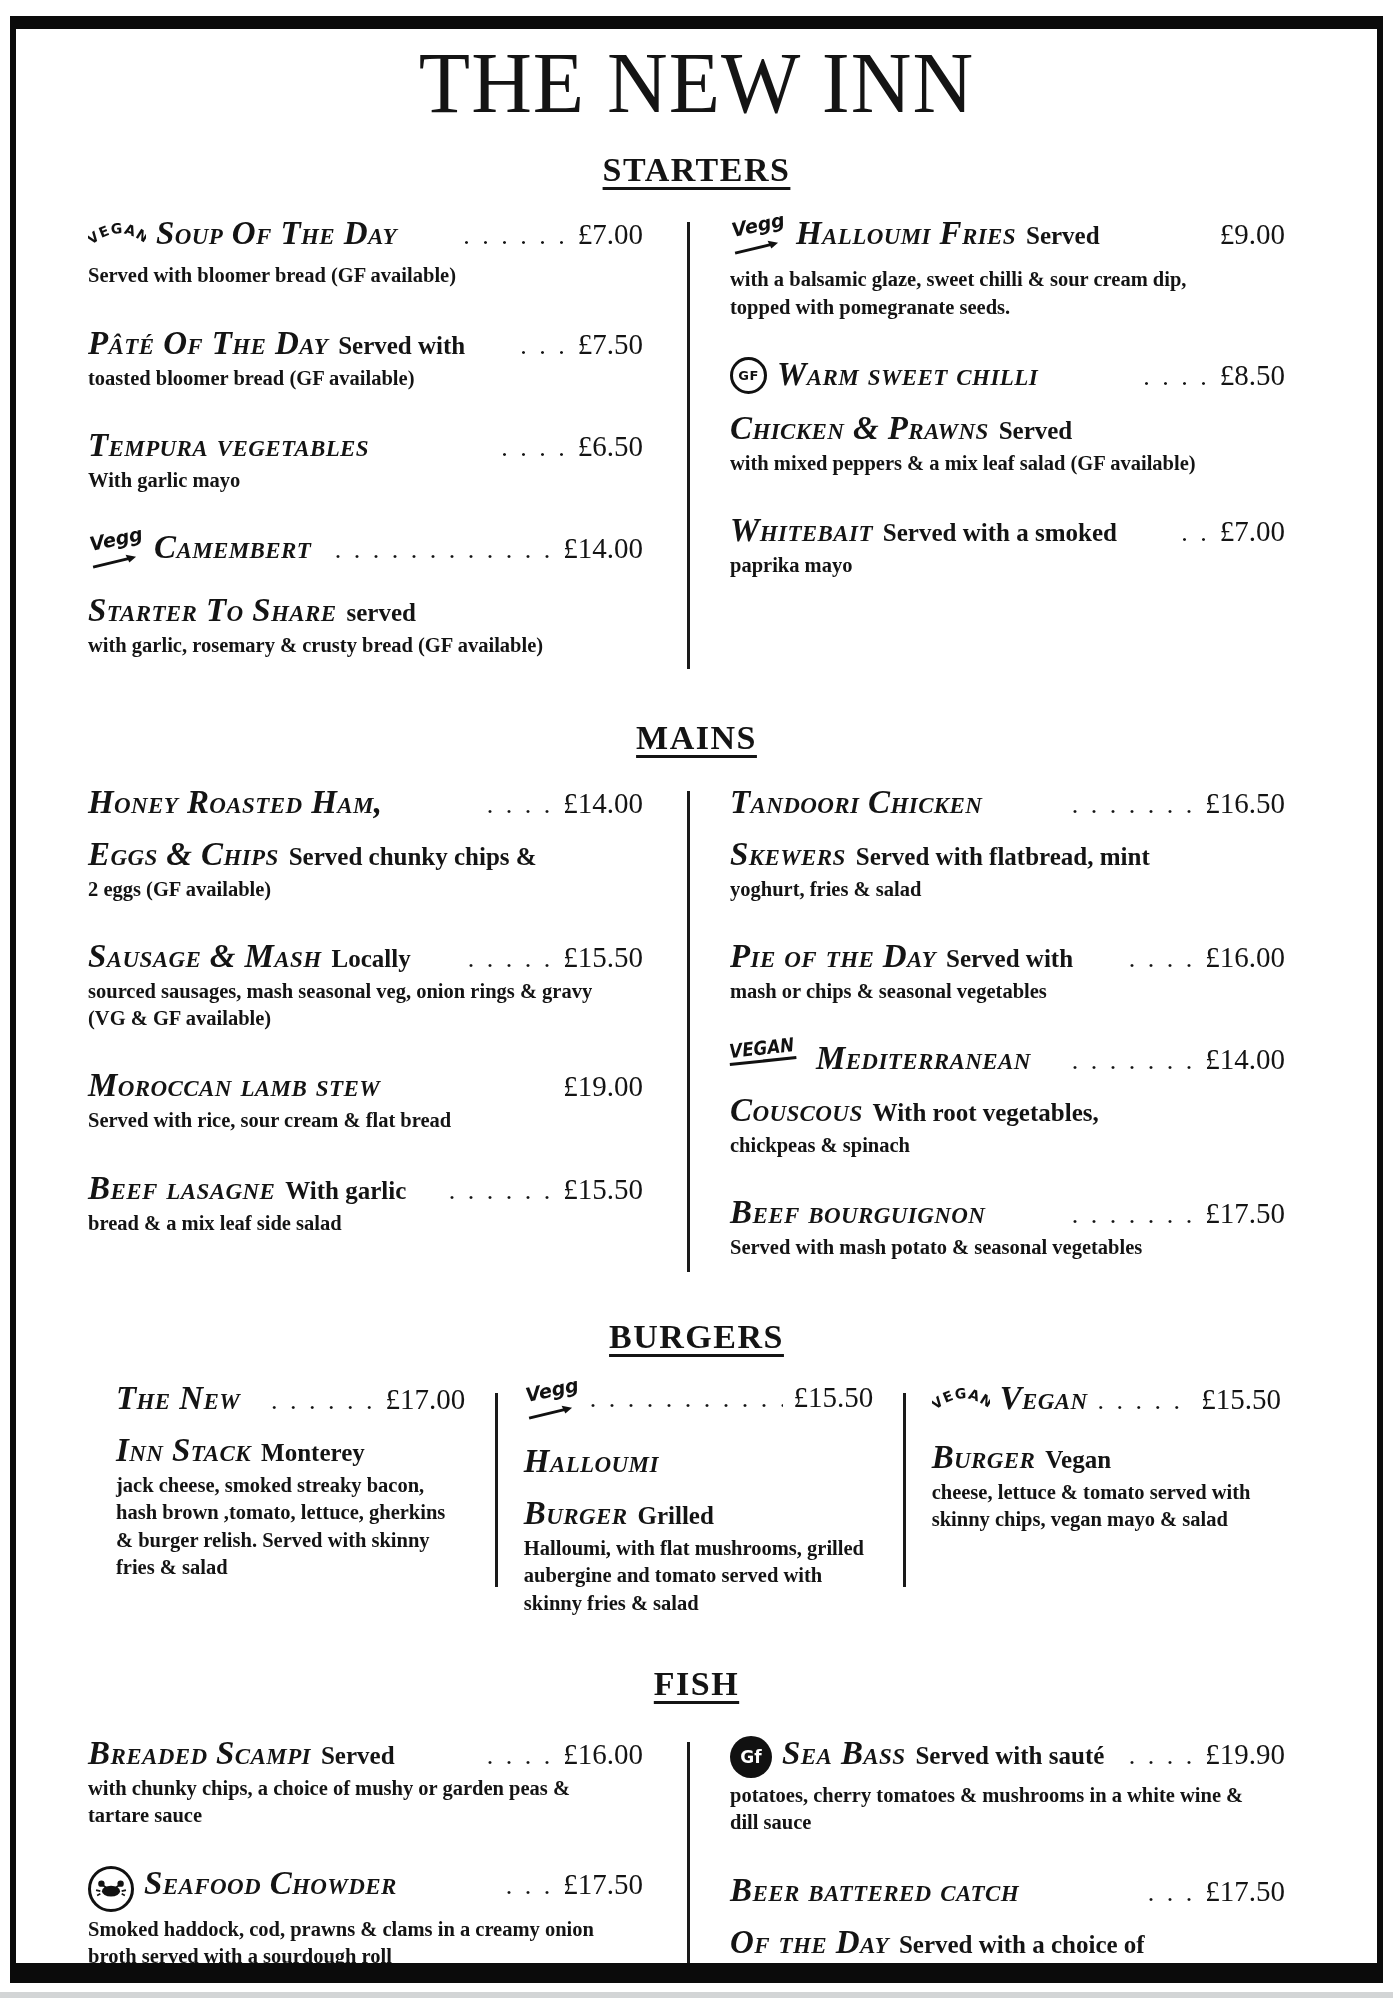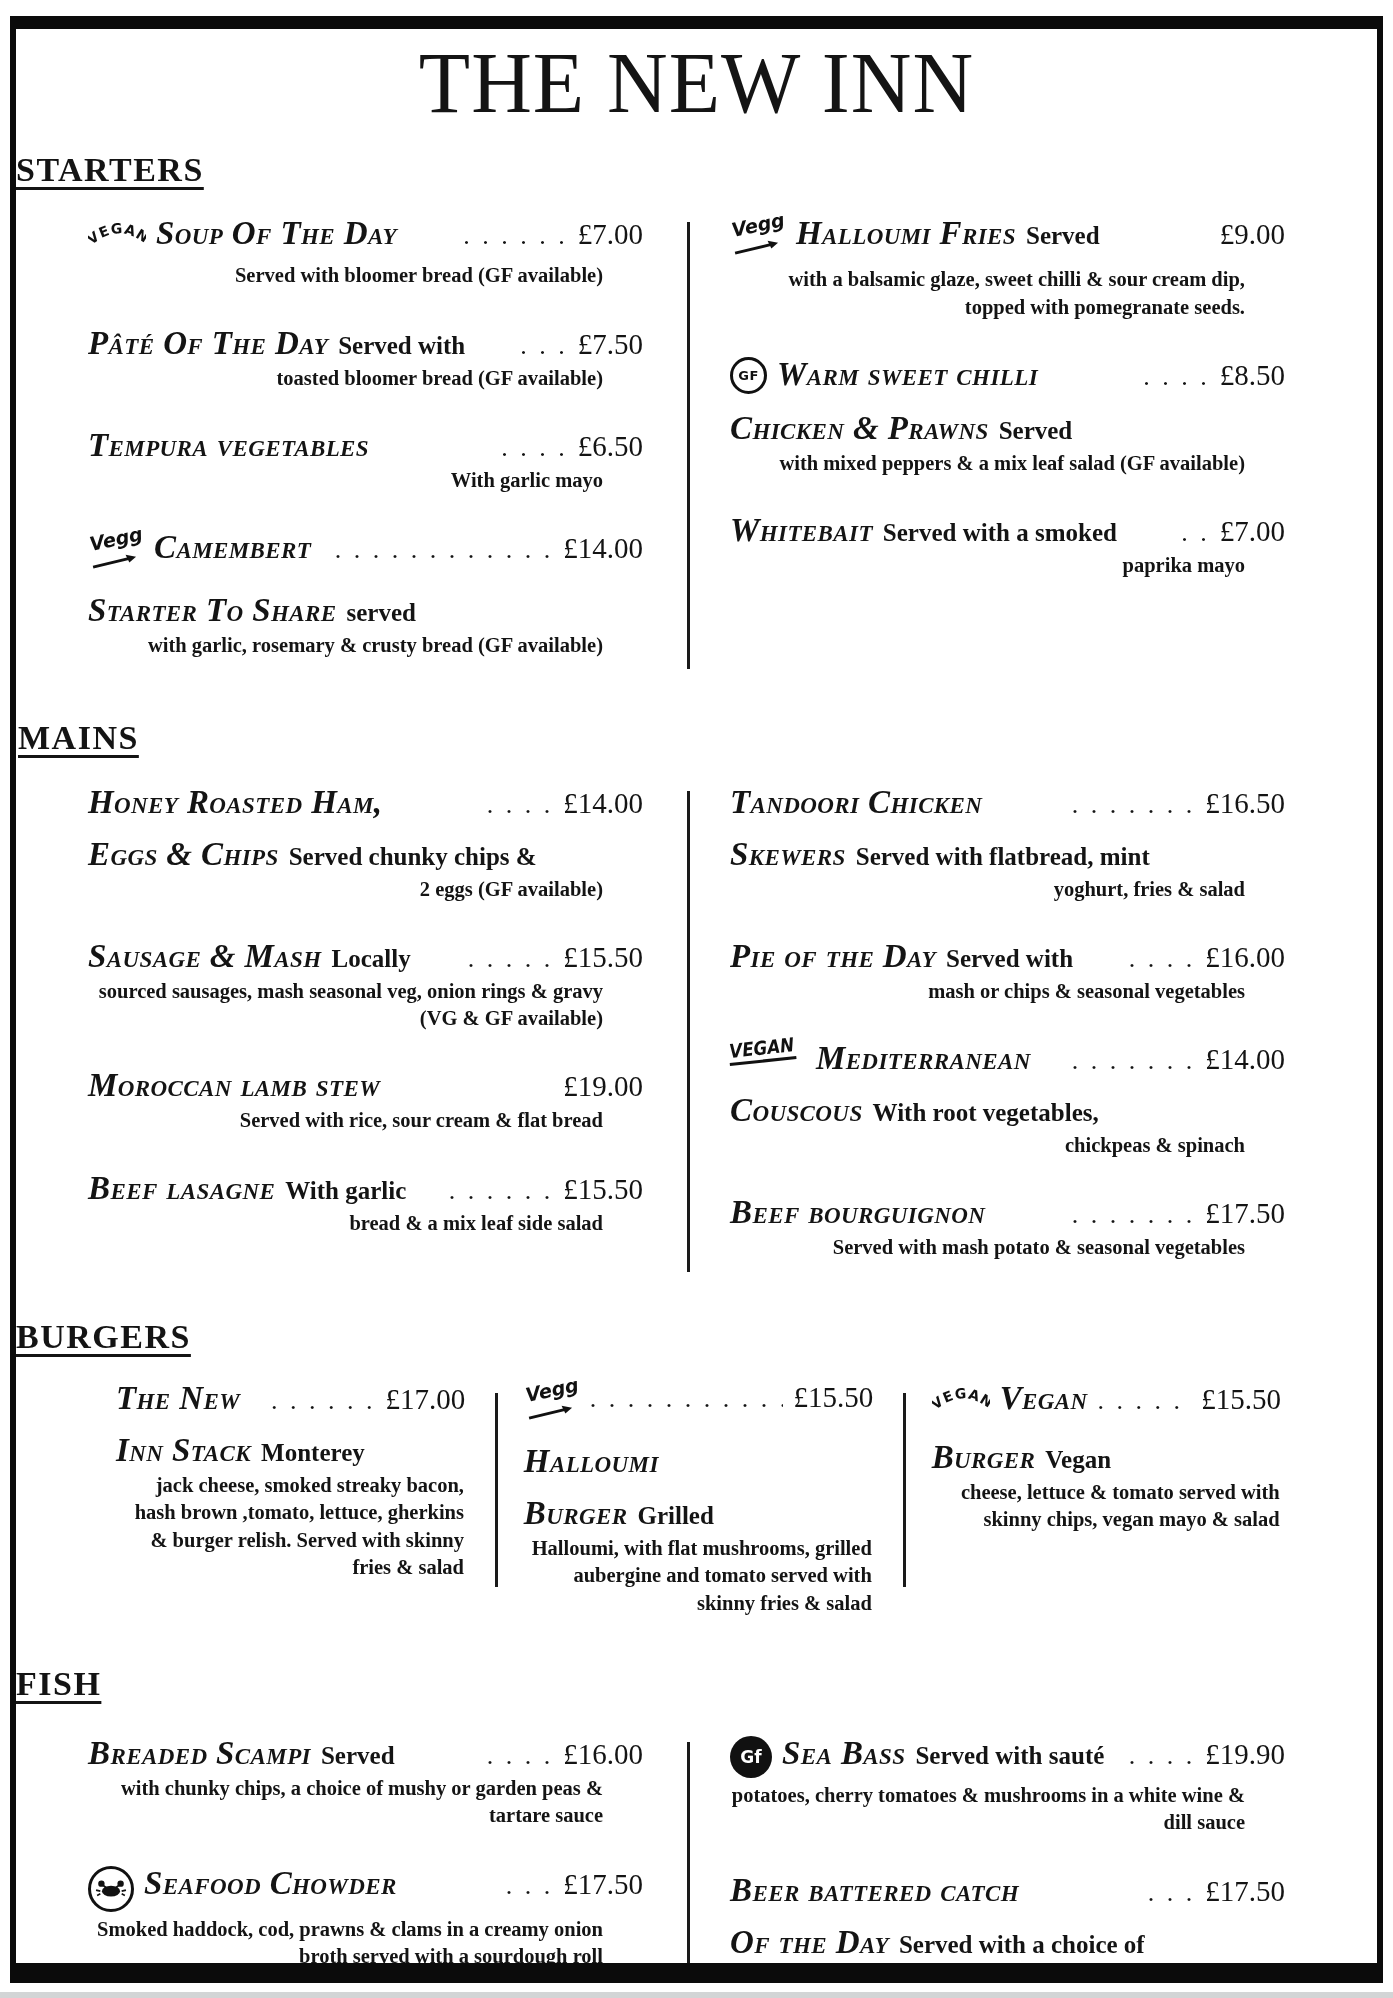--- a/index.html
+++ b/index.html
@@ -4,21 +4,21 @@
 <style>
   html,body{margin:0;padding:0;background:#fff;}
   .page{position:relative;width:1393px;height:1998px;background:#fff;overflow:hidden;
         font-family:"Liberation Serif",serif;color:#141414;}
   .bottom-strip{position:absolute;left:0;right:0;bottom:0;height:6px;background:#d3d5d6;}
   .frame{position:absolute;left:10px;right:10px;top:16px;bottom:15px;
          border:6px solid #0b0b0b;border-top-width:13px;border-bottom-width:20px;
          padding:0;overflow:hidden;}
   .menu-title{text-align:center;font-size:84px;line-height:1;padding-top:12px;
               letter-spacing:1px;transform:scaleY(1.04);font-weight:400;}
-  .sec-head{text-align:left;font-size:34px;font-weight:700;letter-spacing:1.5px;
+  .sec-head{text-align:center;font-size:34px;font-weight:700;letter-spacing:1.5px;
             line-height:1.1;}
   .sec-head span{text-decoration:underline;text-decoration-thickness:3px;text-underline-offset:6px;}
   .h-starters{margin:26px 0 14px;}
   .h-mains{margin:24px 2px 14px;}
   .h-burgers{margin:20px 0 12px;}
   .h-fish{margin:48px 0 20px;}
   .cols{display:flex;align-items:stretch;}
   .cols.two{padding:0 92px 0 72px;}
   .cols.three{padding:0 96px 0 100px;}
   .col{flex:1 1 0;min-width:0;padding-top:14px;}
@@ -29,21 +29,21 @@
   .line1{display:flex;align-items:baseline;gap:10px;}
   .t{font-weight:700;font-variant:small-caps;font-size:33px;letter-spacing:.4px;
      line-height:1.06;white-space:nowrap;font-style:italic;}
   .mid{font-weight:700;font-size:25px;white-space:nowrap;}
   .dots{flex:1 1 0;min-width:0;overflow:hidden;text-align:right;font-size:26px;
         letter-spacing:3px;white-space:nowrap;font-weight:400;}
   .price{font-size:29px;white-space:nowrap;font-weight:400;}
   .line2{margin-top:17px;}
   .line2 .t{white-space:normal;}
   .line2 .mid{white-space:normal;margin-left:6px;}
-  .desc{font-weight:700;font-size:20.5px;line-height:1.33;margin-top:4px;text-align:right;}
+  .desc{font-weight:700;font-size:20.5px;line-height:1.33;margin-top:4px;}
   .cols.two .desc{max-width:515px;}
   .cols.three .desc{max-width:348px;}
   
   .badge{align-self:center;flex:0 0 auto;}
   .b-vegan text{font-family:"DejaVu Sans",sans-serif;font-size:15px;font-weight:700;
                 letter-spacing:1px;fill:#111;}
   .b-veggie text{font-family:"DejaVu Sans",sans-serif;font-size:20px;font-weight:700;
                  font-style:italic;fill:#111;}
   .b-veggie path.aline{stroke:#111;stroke-width:3;fill:none;}
   .b-veggie path.ahead{fill:#111;}

